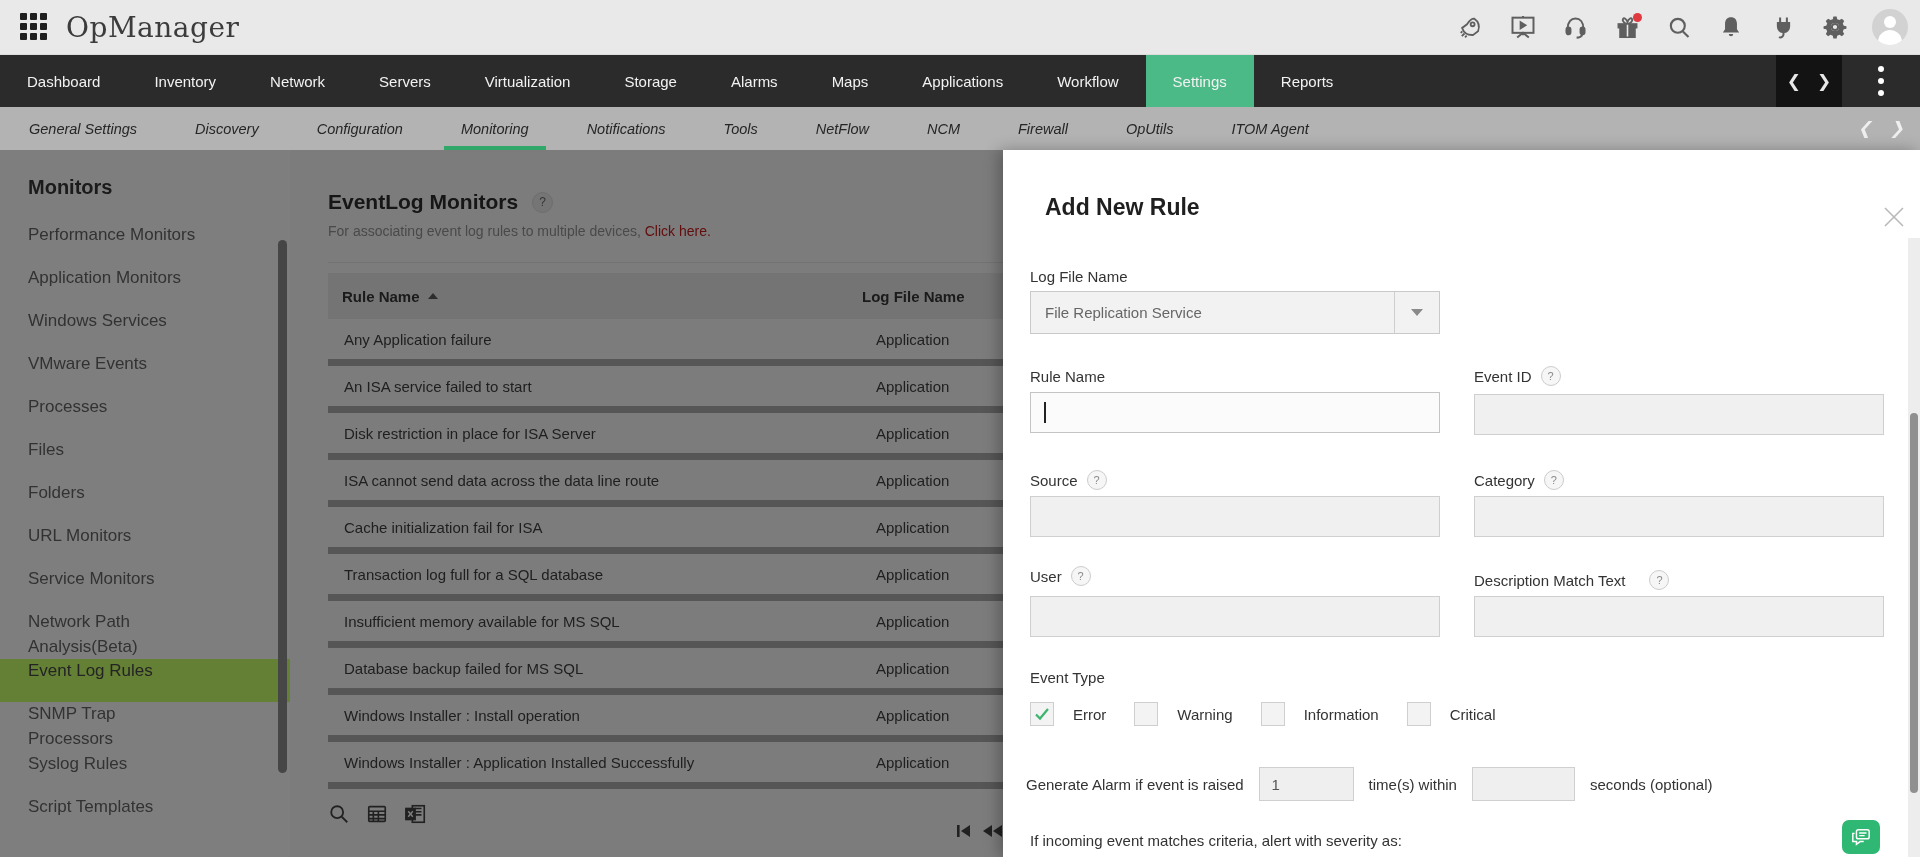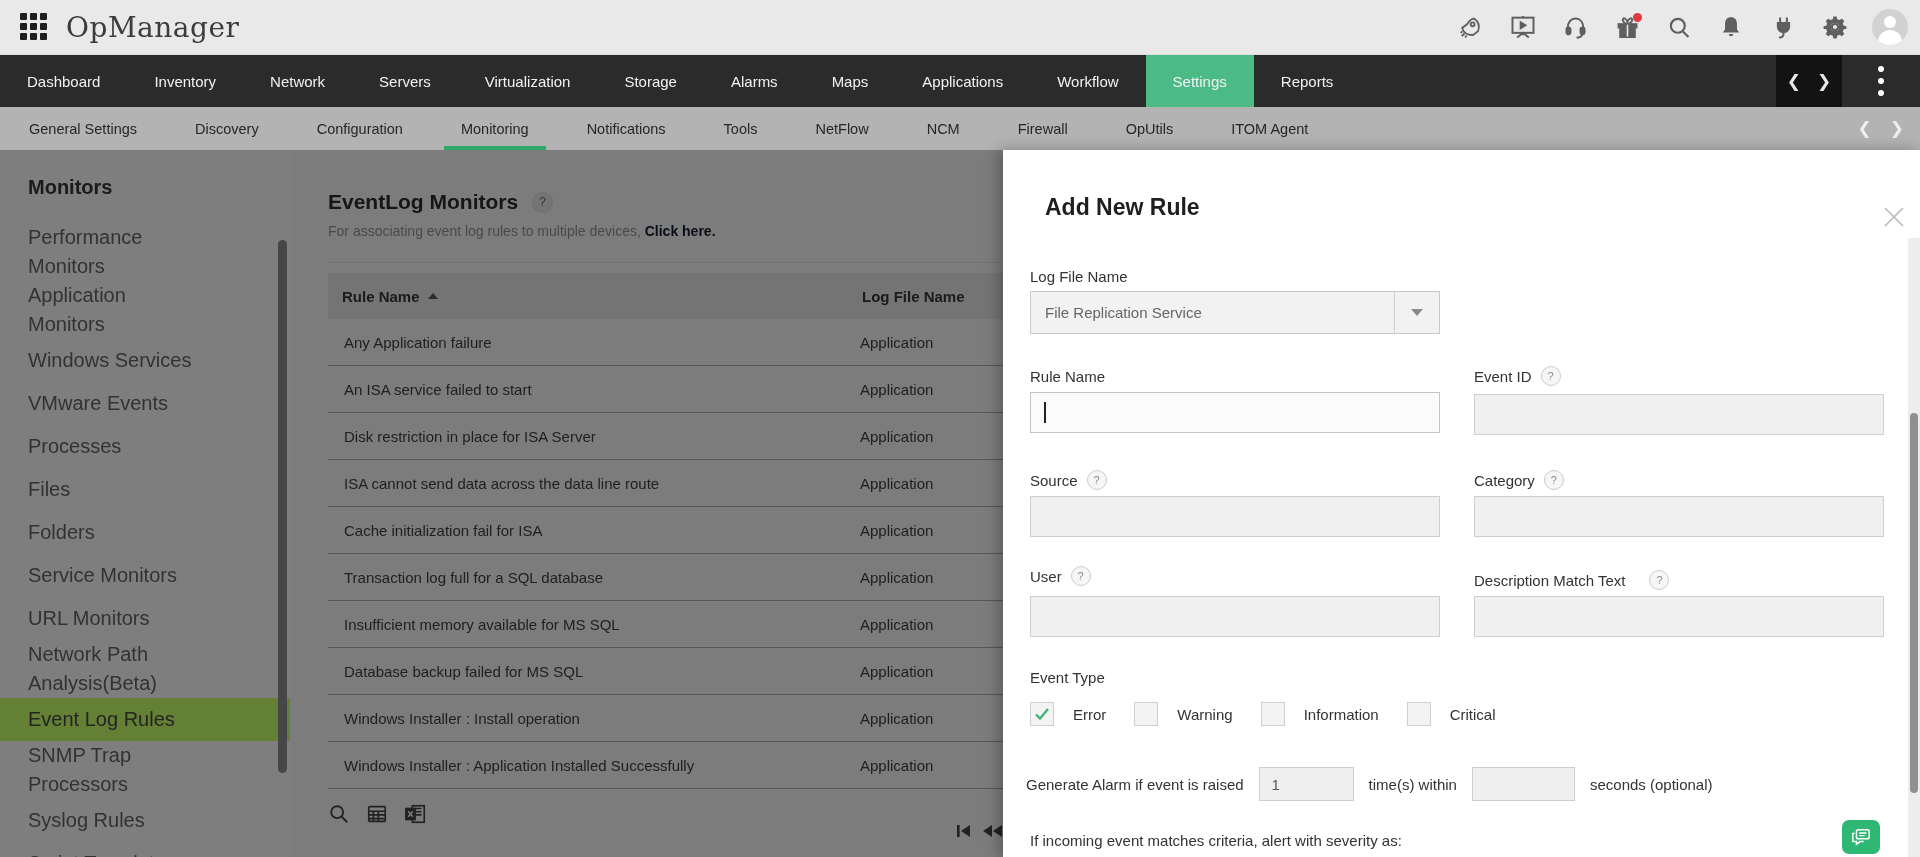--- a/index.html
+++ b/index.html
@@ -23,52 +23,52 @@
   
   .mainnav { position:absolute; top:55px; left:0; right:0; height:52px; background:#2b2b2b; display:flex; align-items:stretch; }
   .nav-item { color:#f2f2f2; font-size:15px; display:flex; align-items:center; padding:0 27px; cursor:pointer; white-space:nowrap; }
   .nav-item.active { background:#4cba87; }
   .nav-arrows { margin-left:auto; width:66px; background:#131313; display:flex; align-items:center; justify-content:center; gap:16px; }
   .nav-arrow { color:#e8e8e8; font-size:17px; cursor:pointer; line-height:1; }
   .nav-kebab { width:78px; display:flex; align-items:center; justify-content:center; flex-direction:column; gap:6px; cursor:pointer; }
   .nav-kebab i { width:6px; height:6px; border-radius:50%; background:#fff; }
 
   
-  .subnav { position:absolute; top:107px; left:0; right:0; height:43px; background:#b3b3b3; display:flex; align-items:stretch; }
+  .subnav { position:absolute; top:107px; left:0; right:0; height:43px; background:#b3b3b3; display:flex; align-items:stretch;font-style:italic; }
   .subnav-item { color:#262626; font-size:14.5px; display:flex; align-items:center; padding:0 29px; cursor:pointer; position:relative; white-space:nowrap; }
   .subnav-item.active::after { content:""; position:absolute; left:12px; right:12px; bottom:0; height:4px; background:#2fa86a; }
   .subnav-chevrons { margin-left:auto; display:flex; align-items:center; gap:18px; padding-right:16px; }
   .subnav-chevrons span { color:#efefef; font-size:17px; cursor:pointer; }
 
   
   .content { position:absolute; top:150px; left:0; right:0; bottom:0; background:#ebebeb;padding-left:26px; }
 
   
   .sidebar { position:absolute; left:0; top:0; bottom:0; width:290px; background:#efefef; }
   .sidebar-title { margin:26px 0 0 28px; font-size:20px; font-weight:bold; color:#333; }
   .sidebar-list { margin-top:24px; }
-  .sidebar-item { min-height:43px; display:flex; align-items:center; padding:0 40px 0 28px; font-size:20px; color:#5f5f5f; cursor:pointer; }
+  .sidebar-item { min-height:43px; display:flex; padding:0 40px 0 28px; font-size:17px; color:#5f5f5f; cursor:pointer; }
   .sidebar-item .wrapcap { width:172px; line-height:1.45; }
   .sidebar-item.selected { background:#bef264; color:#444; }
   .side-scrollthumb { position:absolute; left:278px; top:90px; width:9px; height:533px; background:#848484; border-radius:5px; }
 
   
   .mainarea { position:absolute; left:290px; top:0; width:713px; bottom:0; padding-left:38px; }
   .page-title-row { margin-top:40px; display:flex; align-items:center; gap:14px; }
   .page-title { font-size:21px; font-weight:bold; color:#2b2b2b; }
   .help-badge { width:21px; height:21px; border-radius:50%; background:#dedede; border:1px solid #cdcdcd; color:#666; font-size:12px; display:flex; align-items:center; justify-content:center; cursor:pointer; }
   .page-subtitle { margin-top:9px; font-size:14px; color:#8a8a8a; }
-  .page-subtitle a { color:#0f172a; text-decoration:none; cursor:pointer;font-weight:bold; }
+  .page-subtitle a { color:#b91c1c; text-decoration:none; cursor:pointer; }
   .main-divider { margin-top:23px; height:1px; background:#d8d8d8; width:675px; }
   .table { margin-top:10px; width:675px; }
   .thead { height:46px; background:#dcdcdc; display:flex; align-items:center; }
   .th { font-size:15px; font-weight:bold; color:#333; }
   .th-rule { padding-left:14px; display:flex; align-items:center; gap:8px; width:534px; }
   .sort-asc { width:0; height:0; border-left:5px solid transparent; border-right:5px solid transparent; border-bottom:6px solid #555; }
-  .trow { height:47px; display:flex; align-items:center; border-bottom:1px solid #a3a3a3; cursor:pointer; }
+  .trow { height:47px; display:flex; align-items:center; border-bottom:7px solid #a3a3a3; cursor:pointer;gap:16px; }
   .td-rule { padding-left:16px; width:532px; font-size:15px; color:#3c3c3c; }
   .td-log { font-size:15px; color:#3c3c3c; }
   .table-toolbar { margin-top:14px; display:flex; align-items:center; gap:16px; }
   .tt-icon { cursor:pointer; display:flex; }
   .pager { position:absolute; right:0; bottom:18px; display:flex; align-items:center; gap:8px; }
   .pg-icon { cursor:pointer; display:flex; }
 
   
   .dim { position:absolute; left:0; top:0; width:1003px; bottom:0; background:rgba(0,0,0,0.47); z-index:5; }
 
@@ -242,24 +242,24 @@
         <div class="sidebar-item">
             <span class="wrapcap">Processes</span>
           </div>
         <div class="sidebar-item">
             <span class="wrapcap">Files</span>
           </div>
         <div class="sidebar-item">
             <span class="wrapcap">Folders</span>
           </div>
         <div class="sidebar-item">
+            <span class="wrapcap">URL Monitors</span>
+          </div>
+        <div class="sidebar-item">
             <span class="wrapcap">Service Monitors</span>
-          </div>
-        <div class="sidebar-item">
-            <span class="wrapcap">URL Monitors</span>
           </div>
         <div class="sidebar-item">
             <span class="wrapcap">Network Path Analysis(Beta)</span>
           </div>
         <div class="sidebar-item selected">
             <span class="wrapcap">Event Log Rules</span>
           </div>
         <div class="sidebar-item">
             <span class="wrapcap">SNMP Trap Processors</span>
           </div>

